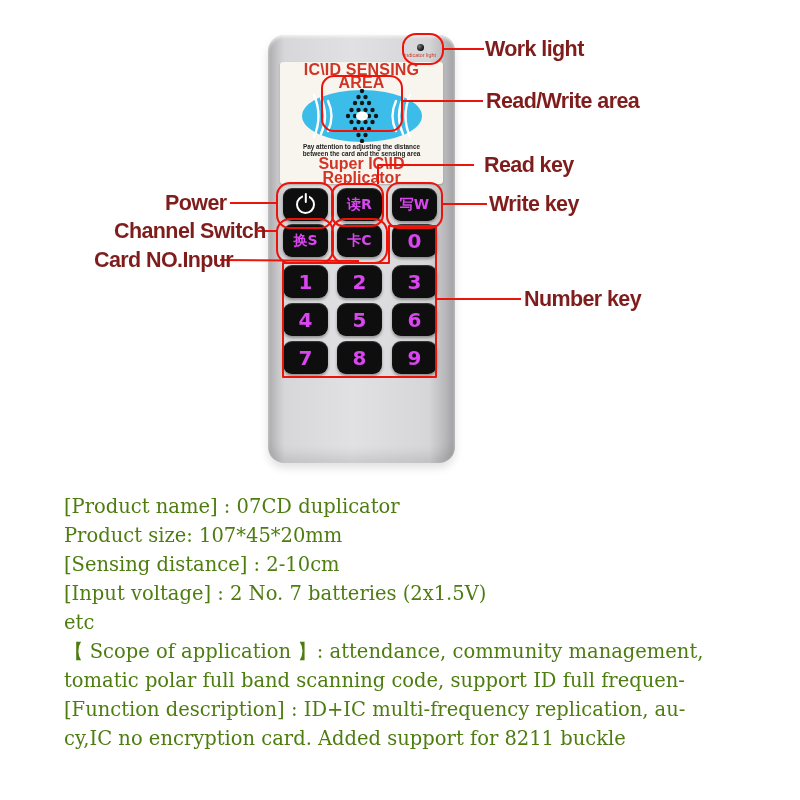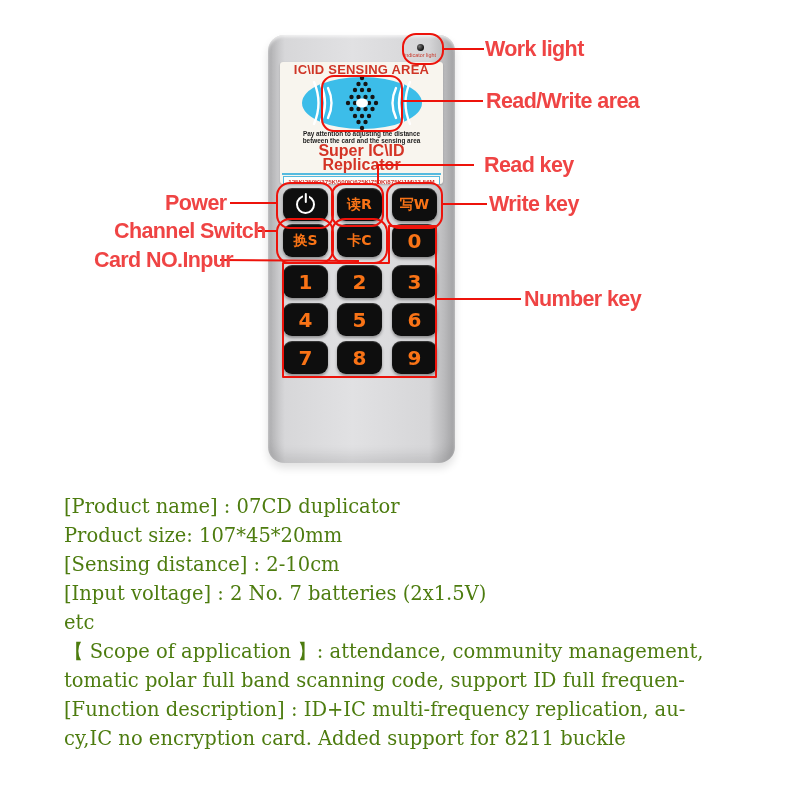--- a/index.html
+++ b/index.html
@@ -12,47 +12,47 @@
     background:linear-gradient(90deg,#b2b2b4 0%,#d7d7d9 9%,#e1e1e3 45%,#d6d6d8 86%,#a7a7a9 100%);
     box-shadow:inset 0 2px 3px rgba(255,255,255,.65), inset 0 -8px 12px rgba(0,0,0,.10), 0 5px 9px rgba(0,0,0,.12);}
   #indicator-dot{left:149px;top:9px;width:7px;height:7px;border-radius:50%;
     background:radial-gradient(circle at 35% 35%,#777,#111 70%);}
   #indicator-label{left:118px;top:17px;width:68px;font-size:6px;line-height:6px;color:#c9382a;
     text-align:center;transform:scale(.9);}
 
   
   #sticker{left:12px;top:27px;width:163px;height:122px;background:#f8f5ee;border-radius:3px;
     box-shadow:0 1px 2px rgba(0,0,0,.22);text-align:center;overflow:hidden;}
-  .sensing-title{margin-top:1px;font-size:13px;line-height:13px;font-weight:bold;
+  .sensing-title{margin-top:1px;font-size:16px;line-height:13px;font-weight:bold;
     color:#cf3526;letter-spacing:.2px;}
   #oval-svg{display:block;margin:0 auto;}
   .note{font-size:6.4px;line-height:7px;font-weight:bold;color:#1c1c1c;}
   .product-title{font-size:16px;line-height:14px;font-weight:bold;color:#d43426;}
   .sep{height:2px;background:#55bade;margin:1px 2px 0;}
   .freq-box{margin:1px 3px 0;border:1px solid #55bade;padding:1px 0;background:#fdfdfb;}
   .freq{font-size:6.2px;line-height:7px;font-weight:bold;color:#d0342c;}
   .warn{font-size:6.2px;line-height:7px;font-weight:bold;color:#151515;}
 
   
   .key{position:absolute;width:45px;height:33px;background:#0e0e0e;border-radius:9px;
-    color:#f97316;display:flex;align-items:center;justify-content:center;
+    color:#d946ef;display:flex;align-items:center;justify-content:center;
     font-family:"DejaVu Sans", sans-serif;
     box-shadow:0 2px 3px rgba(0,0,0,.35), inset 0 1px 1px rgba(255,255,255,.18);}
   .key.cn{font-size:14px;font-weight:bold;letter-spacing:0;}
   .key.num{font-size:20px;font-weight:800;}
   .c1{left:15px}.c2{left:69px}.c3{left:124px}
   .r1{top:153px}.r2{top:189px}.r3{top:230px}.r4{top:268px}.r5{top:306px}
   .power-glyph{position:relative;width:15px;height:15px;border:2.2px solid #fff;border-radius:50%;}
   .power-glyph::before{content:"";position:absolute;left:50%;top:-5px;transform:translateX(-50%);
     width:6px;height:6px;background:#0e0e0e;}
   .power-glyph::after{content:"";position:absolute;left:50%;top:-4.5px;transform:translateX(-50%);
     width:2.4px;height:10px;background:#fff;border-radius:1px;}
 
   
-  .callout{position:absolute;color:#ef4444;font-size:21.5px;line-height:25px;font-weight:600;
+  .callout{position:absolute;color:#7f1d1d;font-size:21.5px;line-height:25px;font-weight:600;
     letter-spacing:-0.6px;white-space:nowrap;}
   #svg-annot{left:0;top:0;pointer-events:none;}
 
   
   #description{left:64px;top:492px;width:690px;color:#4d7c0f;
     font-family:"DejaVu Serif","Liberation Serif",serif;font-size:19.5px;line-height:29px;}
   #description .dline{white-space:pre;}
 </style>
 </head>
 <body>

